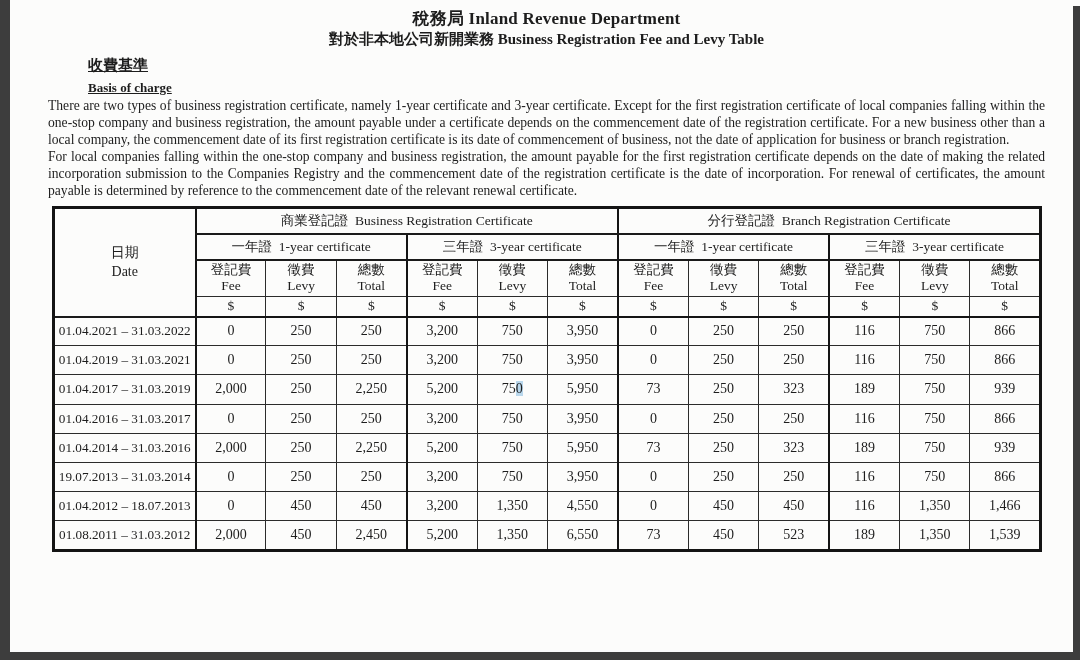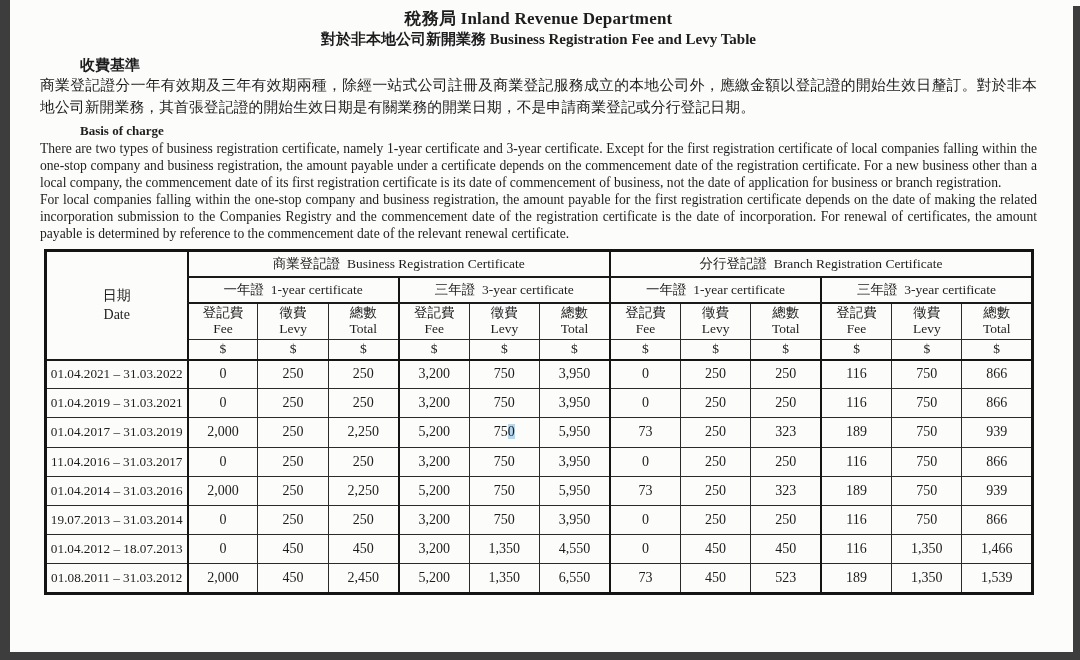--- a/index.html
+++ b/index.html
@@ -10,31 +10,31 @@
   }
   .page {
     position: relative; width: 1080px; height: 660px;
     background: #fcfcfb; color: #1d1d1d; overflow: hidden;
   }
   .edge { position: absolute; background: #3d3d3d; }
   .edge-left   { left: 0; top: 0; width: 10px; height: 660px; }
   .edge-right  { right: 0; top: 6px; width: 7px; height: 654px; }
   .edge-bottom { left: 0; bottom: 0; width: 1080px; height: 8px; }
 
-  .content { position: absolute; left: 40px; top: 8px; width: 997px; }
+  .content { position: absolute; left: 48px; top: 8px; width: 997px; }
 
   .doc-title {
     text-align: center; font-weight: bold; font-size: 17px; line-height: 21px;
     letter-spacing: 0.2px;
   }
   .doc-subtitle {
     text-align: center; font-weight: bold; font-size: 15px; line-height: 20px;
   }
   .section-heading {
-    font-weight: bold; 
+    font-weight: bold; text-decoration: underline;
     font-size: 15px; line-height: 19px; margin-top: 7px; padding-left: 40px;
   }
   .section-heading.en { font-size: 13px; margin-top: 3px; }
   .para-zh {
     font-size: 14.8px; line-height: 21.5px; text-align: justify;
     letter-spacing: 0.1px;
   }
   .para-en {
     font-size: 13.6px; line-height: 17px; text-align: justify;
   }
@@ -78,21 +78,20 @@
       <span>稅務局</span>
       <span>Inland Revenue Department</span>
     </div>
 
     <div class="doc-subtitle">
       <span>對於非本地公司新開業務</span>
       <span>Business Registration Fee and Levy Table</span>
     </div>
 
     <div class="section-heading zh">收費基準</div>
-    <div class="para-zh">商業登記證分一年有效期及三年有效期兩種，除經一站式公司註冊及商業登記服務成立的本地公司外，應繳金額以登記證的開始生效日釐訂。對於非本地公司新開業務，其首張登記證的開始生效日期是有關業務的開業日期，不是申請商業登記或分行登記日期。</div>
 
     <div class="section-heading en">Basis of charge</div>
     <div class="para-en">There are two types of business registration certificate, namely 1-year certificate and 3-year certificate. Except for the first registration certificate of local companies falling within the one-stop company and business registration, the amount payable under a certificate depends on the commencement date of the registration certificate. For a new business other than a local company, the commencement date of its first registration certificate is its date of commencement of business, not the date of application for business or branch registration.</div>
     <div class="para-en">For local companies falling within the one-stop company and business registration, the amount payable for the first registration certificate depends on the date of making the related incorporation submission to the Companies Registry and the commencement date of the registration certificate is the date of incorporation. For renewal of certificates, the amount payable is determined by reference to the commencement date of the relevant renewal certificate.</div>
 
     <table class="fee">
       <colgroup>
         <col style="width:142px">
         <col>
           <col>
@@ -188,21 +187,21 @@
             <td class="val"><span>75</span><span class="sel">0</span></td>
             <td class="val">5,950</td>
             <td class="val sep">73</td>
             <td class="val">250</td>
             <td class="val">323</td>
             <td class="val sep">189</td>
             <td class="val">750</td>
             <td class="val">939</td>
           </tr>
           <tr>
-            <td class="date-c"><span>11.04.2016 – 31.03.2017</span></td>
+            <td class="date-c"><span>01.04.2016 – 31.03.2017</span></td>
             <td class="val sep">0</td>
             <td class="val">250</td>
             <td class="val">250</td>
             <td class="val sep">3,200</td>
             <td class="val">750</td>
             <td class="val">3,950</td>
             <td class="val sep">0</td>
             <td class="val">250</td>
             <td class="val">250</td>
             <td class="val sep">116</td>

